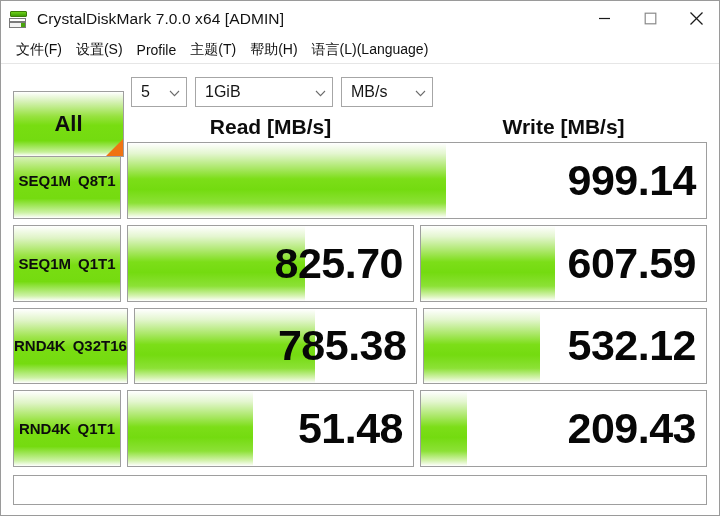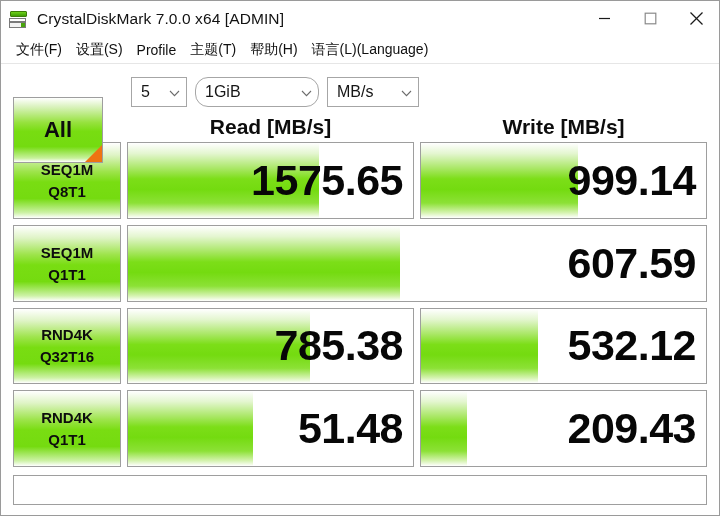--- a/index.html
+++ b/index.html
@@ -113,29 +113,29 @@
     font-size: 16px;
     color: #161616;
   }
   .combo-value { white-space: nowrap; }
   .chev {
     margin-left: 8px;
     flex: 0 0 auto;
     opacity: .75;
   }
   .combo-count { width: 56px; }
-  .combo-size  { width: 124px; border-radius: 13px; }
+  .combo-size  { width: 138px; }
   .combo-drive { flex: 1 1 auto; min-width: 0; }
   .combo-unit  { width: 92px; }
 
   
   .all-btn {
     position: absolute;
-    left: 12px; top: 96px;
-    width: 90px; height: 66px;
+    left: 12px; top: 90px;
+    width: 111px; height: 66px;
     border: 1px solid #9e9e9e;
     background: linear-gradient(180deg,
         #ffffff 0%, #d9f2bc 14%, #97e23f 38%,
         #78dd11 52%, #74db10 76%, #c8f19c 94%, #ffffff 100%);
     display: flex; align-items: center; justify-content: center;
     overflow: hidden;
     z-index: 3;
   }
   .all-btn .label {
     font-size: 22px; font-weight: bold; color: #0d0d0d;
@@ -178,21 +178,20 @@
     gap: 6px;
     min-height: 0;
   }
   .test-label {
     flex: 0 0 108px;
     border: 1px solid #9e9e9e;
     background: linear-gradient(180deg,
         #ffffff 0%, #dff4c6 16%, #9ee44c 38%,
         #79dd12 52%, #75db10 74%, #cdf2a6 93%, #ffffff 100%);
     display: flex;
-    flex-direction: column;
     align-items: center;
     justify-content: center;
     gap: 7px;
   }
   .test-label .l1, .test-label .l2 {
     font-size: 15px;
     font-weight: bold;
     color: #0d0d0d;
     line-height: 1;
   }
@@ -322,35 +321,35 @@
   </div>
 
   <div class="results">
 
     <div class="row">
       <div class="test-label">
         <span class="l1">SEQ1M</span>
         <span class="l2">Q8T1</span>
       </div>
       <div class="cell">
-        <div class="fill" style="width: 67%;"></div>
-        <div class="score">1575.65</div>
-      </div>
-      <div class="cell">
         <div class="fill" style="width: 55%;"></div>
         <div class="score">999.14</div>
       </div>
     </div>
 
     <div class="row">
       <div class="test-label">
         <span class="l1">SEQ1M</span>
         <span class="l2">Q1T1</span>
       </div>
       <div class="cell">
+        <div class="fill" style="width: 62%;"></div>
+        <div class="score">825.70</div>
+      </div>
+      <div class="cell">
         <div class="fill" style="width: 47%;"></div>
         <div class="score">607.59</div>
       </div>
     </div>
 
     <div class="row">
       <div class="test-label">
         <span class="l1">RND4K</span>
         <span class="l2">Q32T16</span>
       </div>

